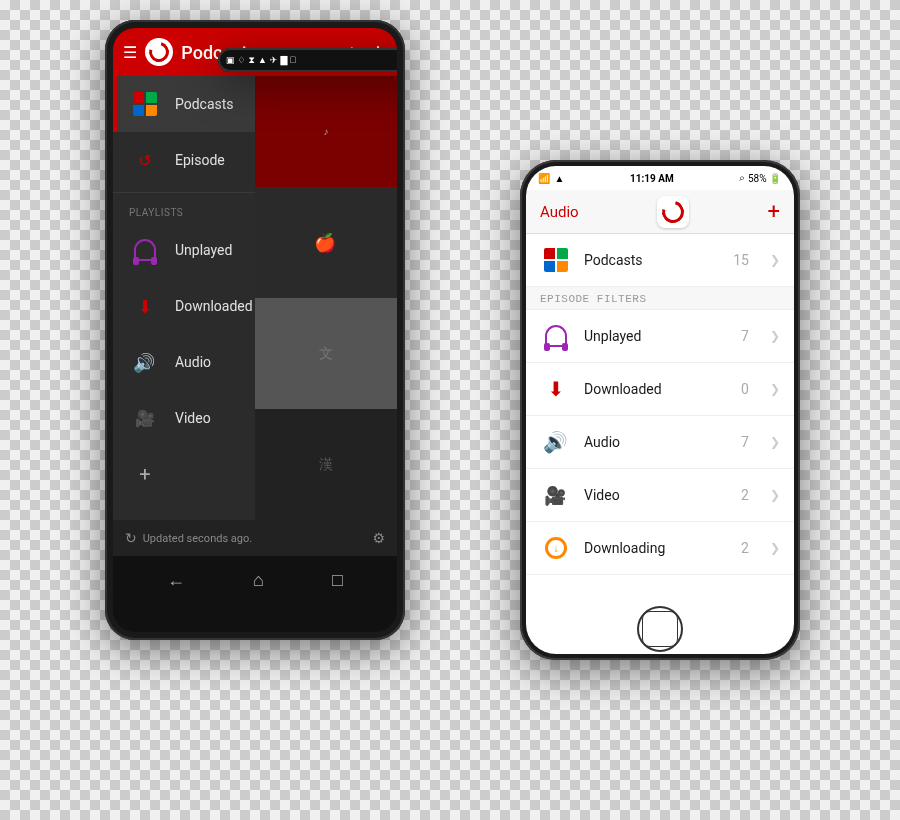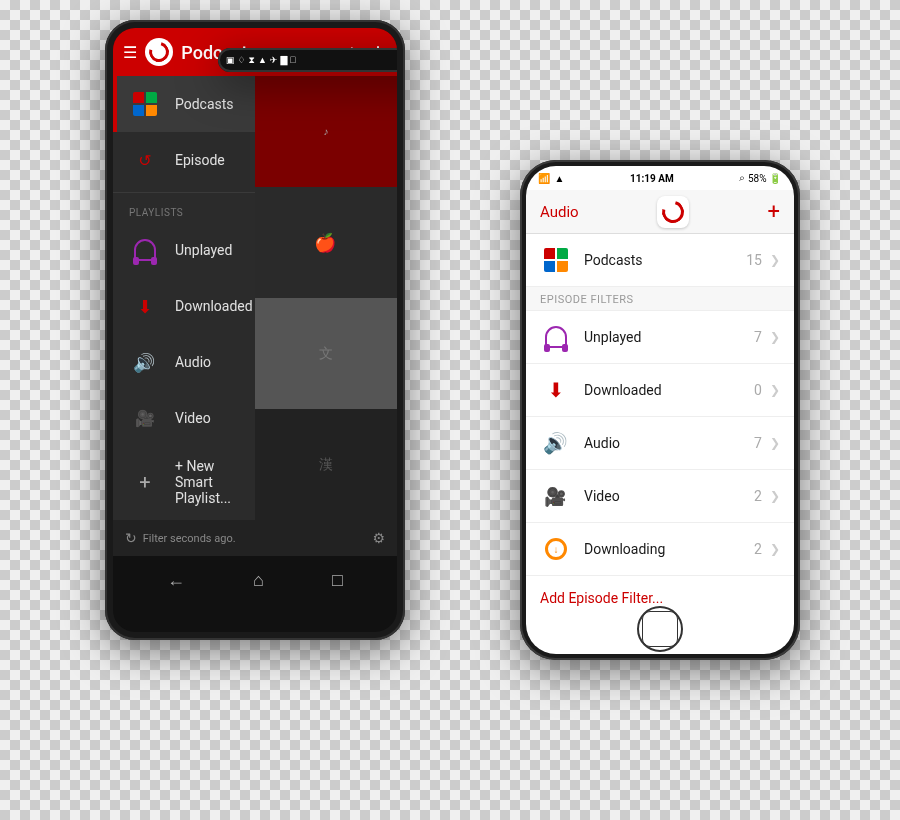--- a/index.html
+++ b/index.html
@@ -339,34 +339,35 @@
       flex-shrink: 0;
     }
     .ios-item-label {
       color: #1a1a1a;
       font-size: 14px;
       flex: 1;
     }
     .ios-item-count {
       color: #aaa;
       font-size: 14px;
-      margin-right: 8px;
+      margin-right: 21px;
     }
     .ios-item-chevron {
       color: #ccc;
       font-size: 12px;
     }
     .ios-section-header {
       background: #f7f7f7;
       padding: 6px 14px 4px;
       font-size: 11px;
       color: #999;
       letter-spacing: 0.5px;
       text-transform: uppercase;
       border-bottom: 1px solid #eee;
+      font-family: Liberation Mono, monospace;
     }
     .ios-add-filter {
       padding: 12px 14px;
       background: white;
     }
     .ios-add-filter-text {
       color: #cc0000;
       font-size: 14px;
       cursor: pointer;
     }
@@ -587,38 +588,37 @@
           </div>
 
           <div class="drawer-item">
             <div class="drawer-item-icon video-icon">🎥</div>
             <span class="drawer-item-label">Video</span>
             <span class="drawer-item-count">6</span>
           </div>
 
           <div class="drawer-item">
             <div class="drawer-item-icon" style="color:#aaa;font-size:20px;">+</div>
-            <span class="drawer-item-label">+ New Smart Playlist...</span>
           </div>
         </div>
 
         <div style="flex:1;background:#444;position:relative;overflow:hidden;">
           <div class="podcast-grid" style="position:absolute;inset:0;width:100%;">
             <div class="podcast-thumb" style="background:#7B0000;font-size:10px;color:#aaa;">♪</div>
             <div class="podcast-thumb" style="background:#2a2a2a;color:#888;font-size:18px;">🍎</div>
             <div class="podcast-thumb" style="background:#555;color:#777;font-size:14px;">文</div>
             <div class="podcast-thumb" style="background:#222;color:#555;font-size:14px;">漢</div>
           </div>
         </div>
       </div>
 
       <div class="android-status-bottom">
         <div class="sync-area">
           <span class="sync-icon">↻</span>
-          <span>Filter seconds ago.</span>
+          <span>Updated seconds ago.</span>
         </div>
         <span class="settings-icon-btn">⚙</span>
       </div>
 
       <div class="android-bottom-nav">
         <span class="nav-btn">←</span>
         <span class="nav-btn">⌂</span>
         <span class="nav-btn">□</span>
       </div>
     </div>
@@ -704,23 +704,20 @@
 
         <div class="ios-list-item">
           <div class="ios-item-icon">
             <div class="downloading-icon">↓</div>
           </div>
           <span class="ios-item-label">Downloading</span>
           <span class="ios-item-count">2</span>
           <span class="ios-item-chevron">❯</span>
         </div>
 
-        <div class="ios-add-filter">
-          <span class="ios-add-filter-text">Add Episode Filter...</span>
-        </div>
       </div>
     </div>
   </div>
 
   <div class="ios-home-btn-area">
     <div class="ios-home-btn-inner"></div>
   </div>
 </div>
 
 </body></html>

